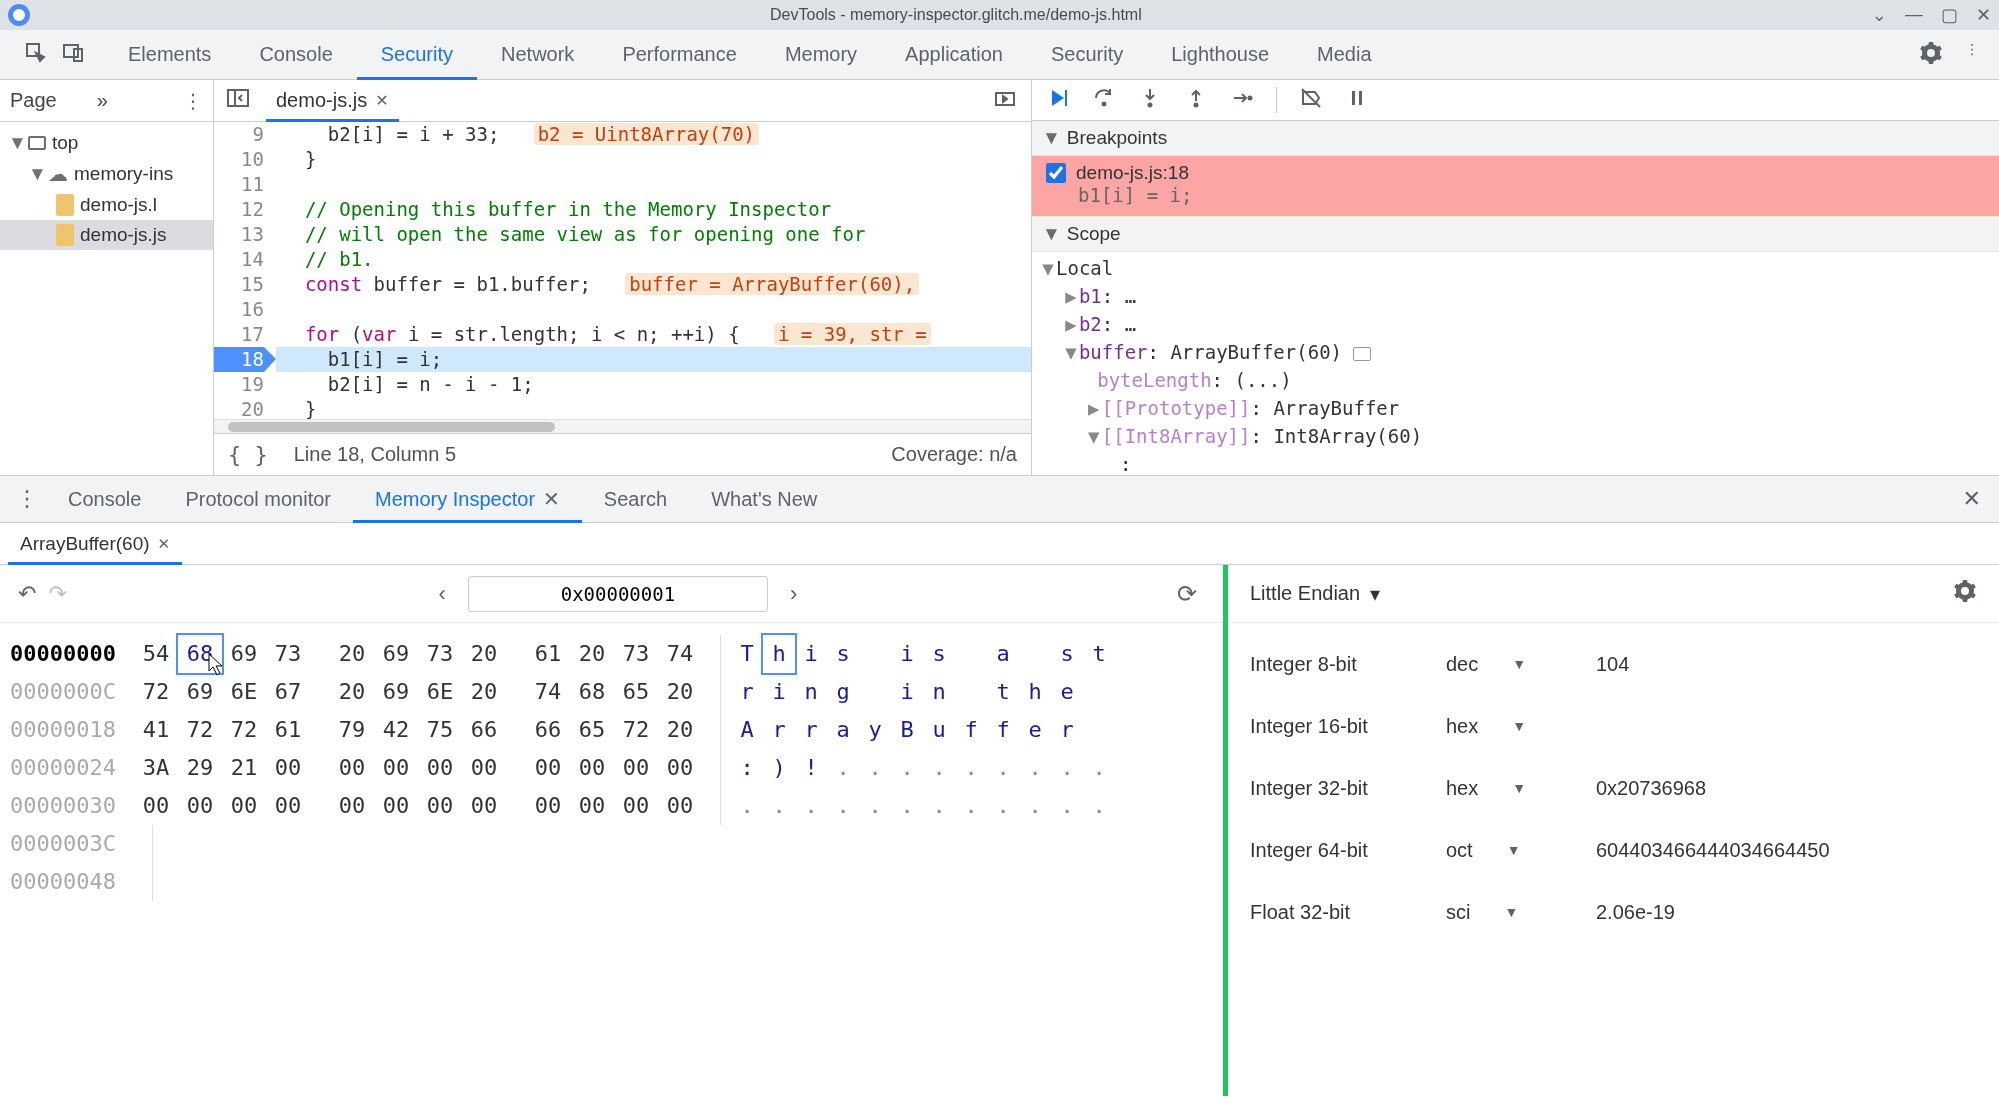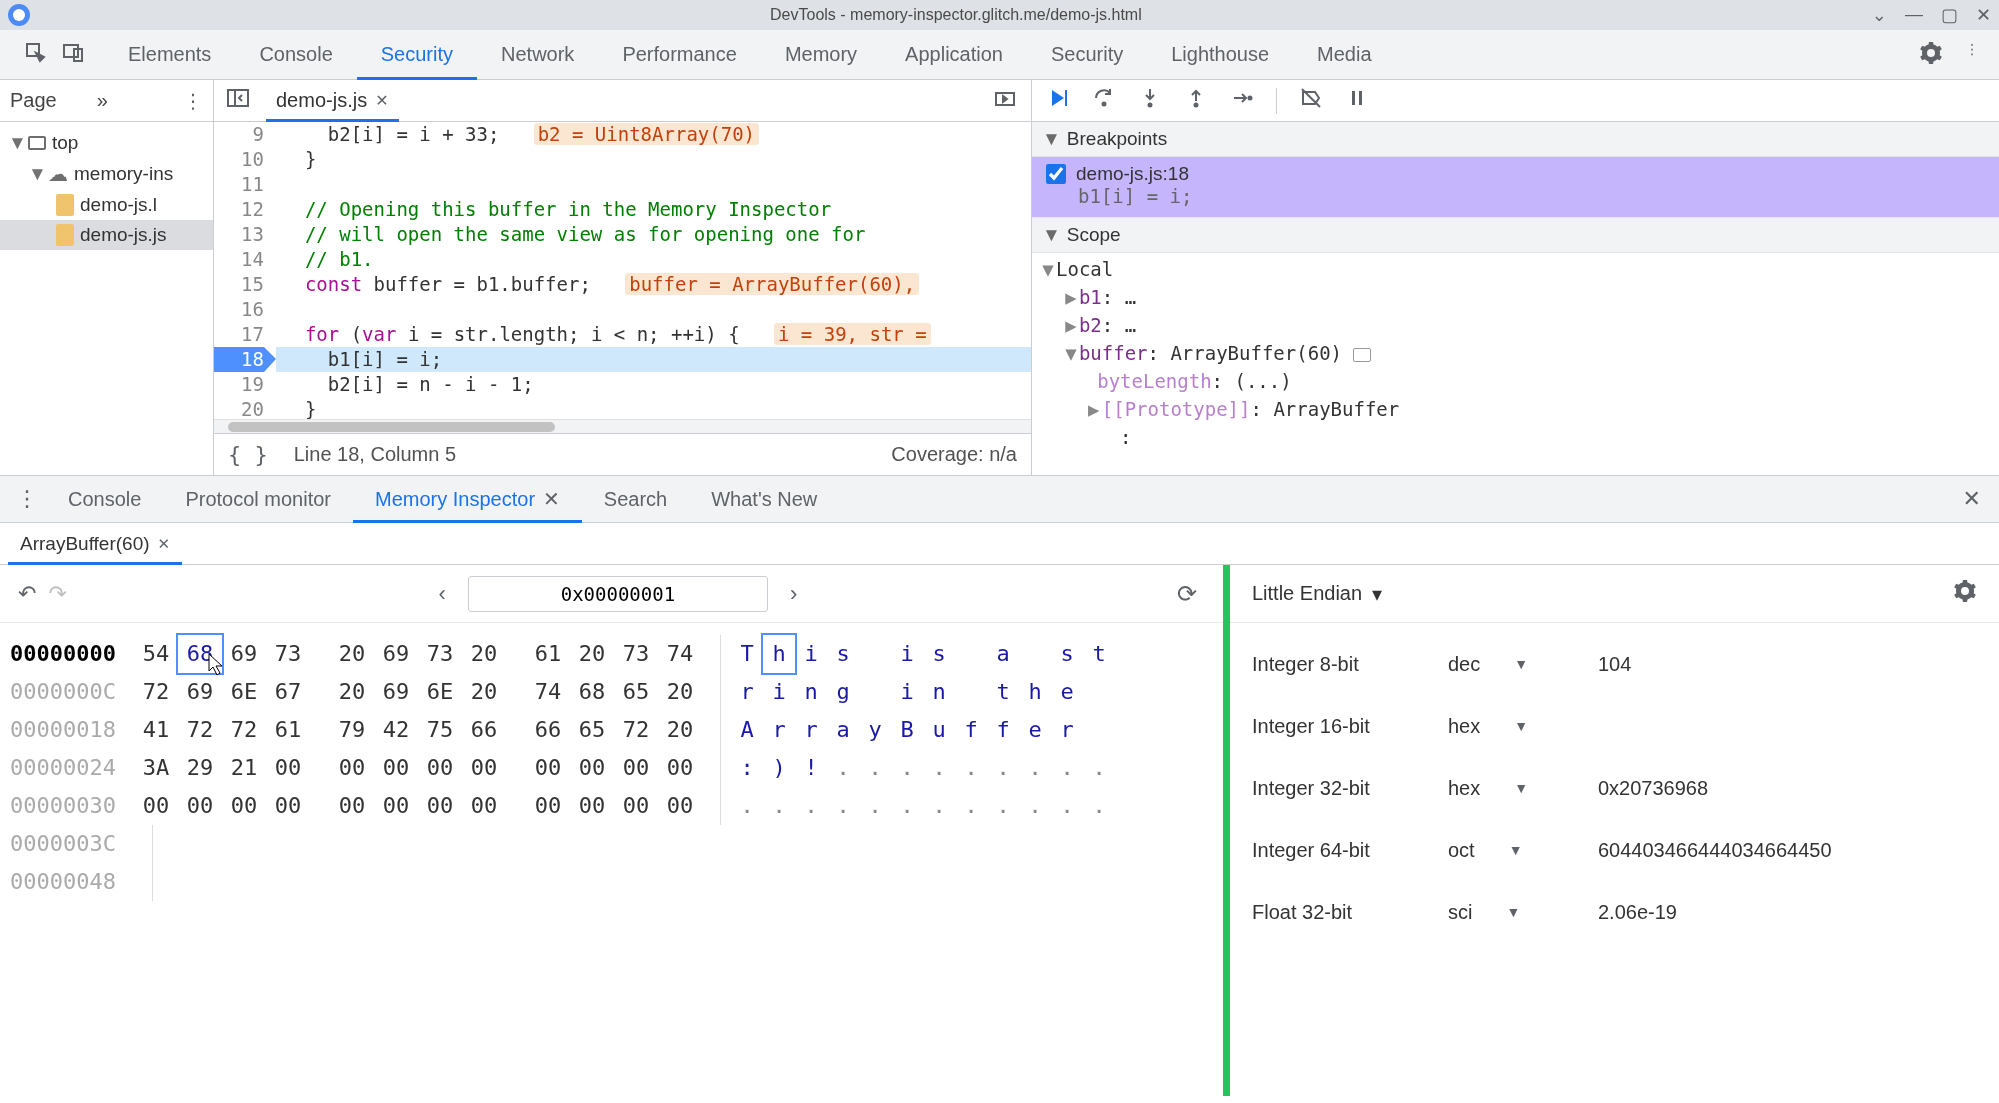--- a/index.html
+++ b/index.html
@@ -64,21 +64,21 @@
 .editor-status .brackets { font-family: monospace; color: #5f6368; font-size: 22px; }
 .editor-status .coverage { margin-left: auto; }
 
 
 .debugpane { width: 967px; display: flex; flex-direction: column; }
 .debug-toolbar { height: 42px; border-bottom: 1px solid #cacdd1; display: flex; align-items: center; gap: 22px; padding: 0 14px; color: #5f6368; font-size: 20px; }
 .debug-toolbar .accent { color: #1a73e8; }
 .debug-toolbar .sep { width: 1px; height: 26px; background: #cacdd1; }
 .debug-section-head { background: #f1f3f4; border-bottom: 1px solid #e4e4e4; padding: 6px 10px; font-size: 19px; display: flex; align-items: center; gap: 6px; }
 .debug-section-head .tri { color: #6b6b6b; }
-.breakpoint-item { background: #c4b5fd; padding: 6px 14px 10px 14px; border-bottom: 1px solid #efefc3; font-size: 19px; }
+.breakpoint-item { background: #fca5a5; padding: 6px 14px 10px 14px; border-bottom: 1px solid #efefc3; font-size: 19px; }
 .breakpoint-item label { display: flex; align-items: center; gap: 10px; }
 .breakpoint-item input[type=checkbox] { width: 20px; height: 20px; accent-color: #1a73e8; }
 .breakpoint-item .bp-source { font-family: monospace; color: #666; padding-left: 32px; }
 .scope-body { font-family: monospace; font-size: 19px; line-height: 28px; padding: 2px 8px; overflow: hidden; }
 .scope-row { white-space: pre; }
 .scope-row .disc { color: #888; display: inline-block; width: 16px; text-align: center; }
 .sv-name { color: #7b2d8e; }
 .sv-name-dim { color: #b87fcf; }
 .sv-val { color: #333; }
 .sv-num { color: #1a1aa6; }
@@ -89,21 +89,21 @@
 .drawer-tabs .more { color: #5f6368; font-size: 22px; padding: 0 8px; }
 .drawer-tabs .dtab { padding: 0 22px; height: 48px; display: flex; align-items: center; font-size: 20px; color: #5f6368; gap: 8px; }
 .drawer-tabs .dtab.selected { color: #1a73e8; border-bottom: 3px solid #1a73e8; padding-top: 3px; }
 .drawer-tabs .close-drawer { margin-left: auto; color: #5f6368; font-size: 22px; padding-right: 10px; }
 
 
 .mi-tabs { height: 42px; border-bottom: 1px solid #cacdd1; display: flex; align-items: center; padding: 0 8px; }
 .mi-tab { display: flex; align-items: center; gap: 8px; font-size: 19px; padding: 0 12px; height: 42px; border-bottom: 3px solid #1a73e8; padding-top: 3px; }
 .mi-body { display: flex; height: 531px; }
 .mi-left { flex: 1; display: flex; flex-direction: column; }
-.mi-right { width: 776px; border-left: 7px solid #22c55e; display: flex; flex-direction: column; }
+.mi-right { width: 776px; border-left: 5px solid #22c55e; display: flex; flex-direction: column; }
 
 .mi-addrbar { height: 58px; border-bottom: 1px solid #eaeaea; display: flex; align-items: center; padding: 0 18px; gap: 10px; }
 .mi-addrbar .history { display: flex; gap: 12px; color: #5f6368; font-size: 22px; }
 .mi-addrbar .history .disabled { color: #c0c0c0; }
 .mi-addrbar .spacer { flex: 1; }
 .mi-addrbar .navbtn { color: #5f6368; font-size: 22px; padding: 0 12px; cursor: pointer; }
 .mi-addrbar input.addr { width: 300px; height: 36px; border: 1px solid #cacdd1; border-radius: 3px; text-align: center; font-size: 19px; font-family: monospace; }
 .mi-addrbar .refresh { color: #5f6368; font-size: 24px; padding: 0 8px; }
 
 .hexgrid { font-family: monospace; font-size: 22px; padding: 12px 10px; line-height: 38px; }
@@ -311,20 +311,21 @@
       <span class="tri">▼</span>
         <span>Scope</span>
     </div>
     <div class="scope-body">
       <div class="scope-row"><span class="disc">▼</span><span>Local</span></div>
       <div class="scope-row">  <span class="disc">▶</span><span class="sv-name">b1</span>: <span class="sv-val">…</span></div>
       <div class="scope-row">  <span class="disc">▶</span><span class="sv-name">b2</span>: <span class="sv-val">…</span></div>
       <div class="scope-row">  <span class="disc">▼</span><span class="sv-name">buffer</span>: <span class="sv-val">ArrayBuffer(60)</span> <span class="sv-chip"></span></div>
       <div class="scope-row">     <span class="sv-name-dim">byteLength</span>: <span class="sv-val">(...)</span></div>
       <div class="scope-row">    <span class="disc">▶</span><span class="sv-name-dim">[[Prototype]]</span>: <span class="sv-val">ArrayBuffer</span></div>
+      <div class="scope-row">    <span class="disc">▼</span><span class="sv-name-dim">[[Int8Array]]</span>: <span class="sv-val">Int8Array(60)</span></div>
       <div class="scope-row">       : </div>
     </div>
   </div>
 </div>
 
 <div class="drawer-tabs">
   <span class="more">⋮</span>
   <div class="dtab">Console</div>
   <div class="dtab">Protocol monitor</div>
   <div class="dtab selected">

